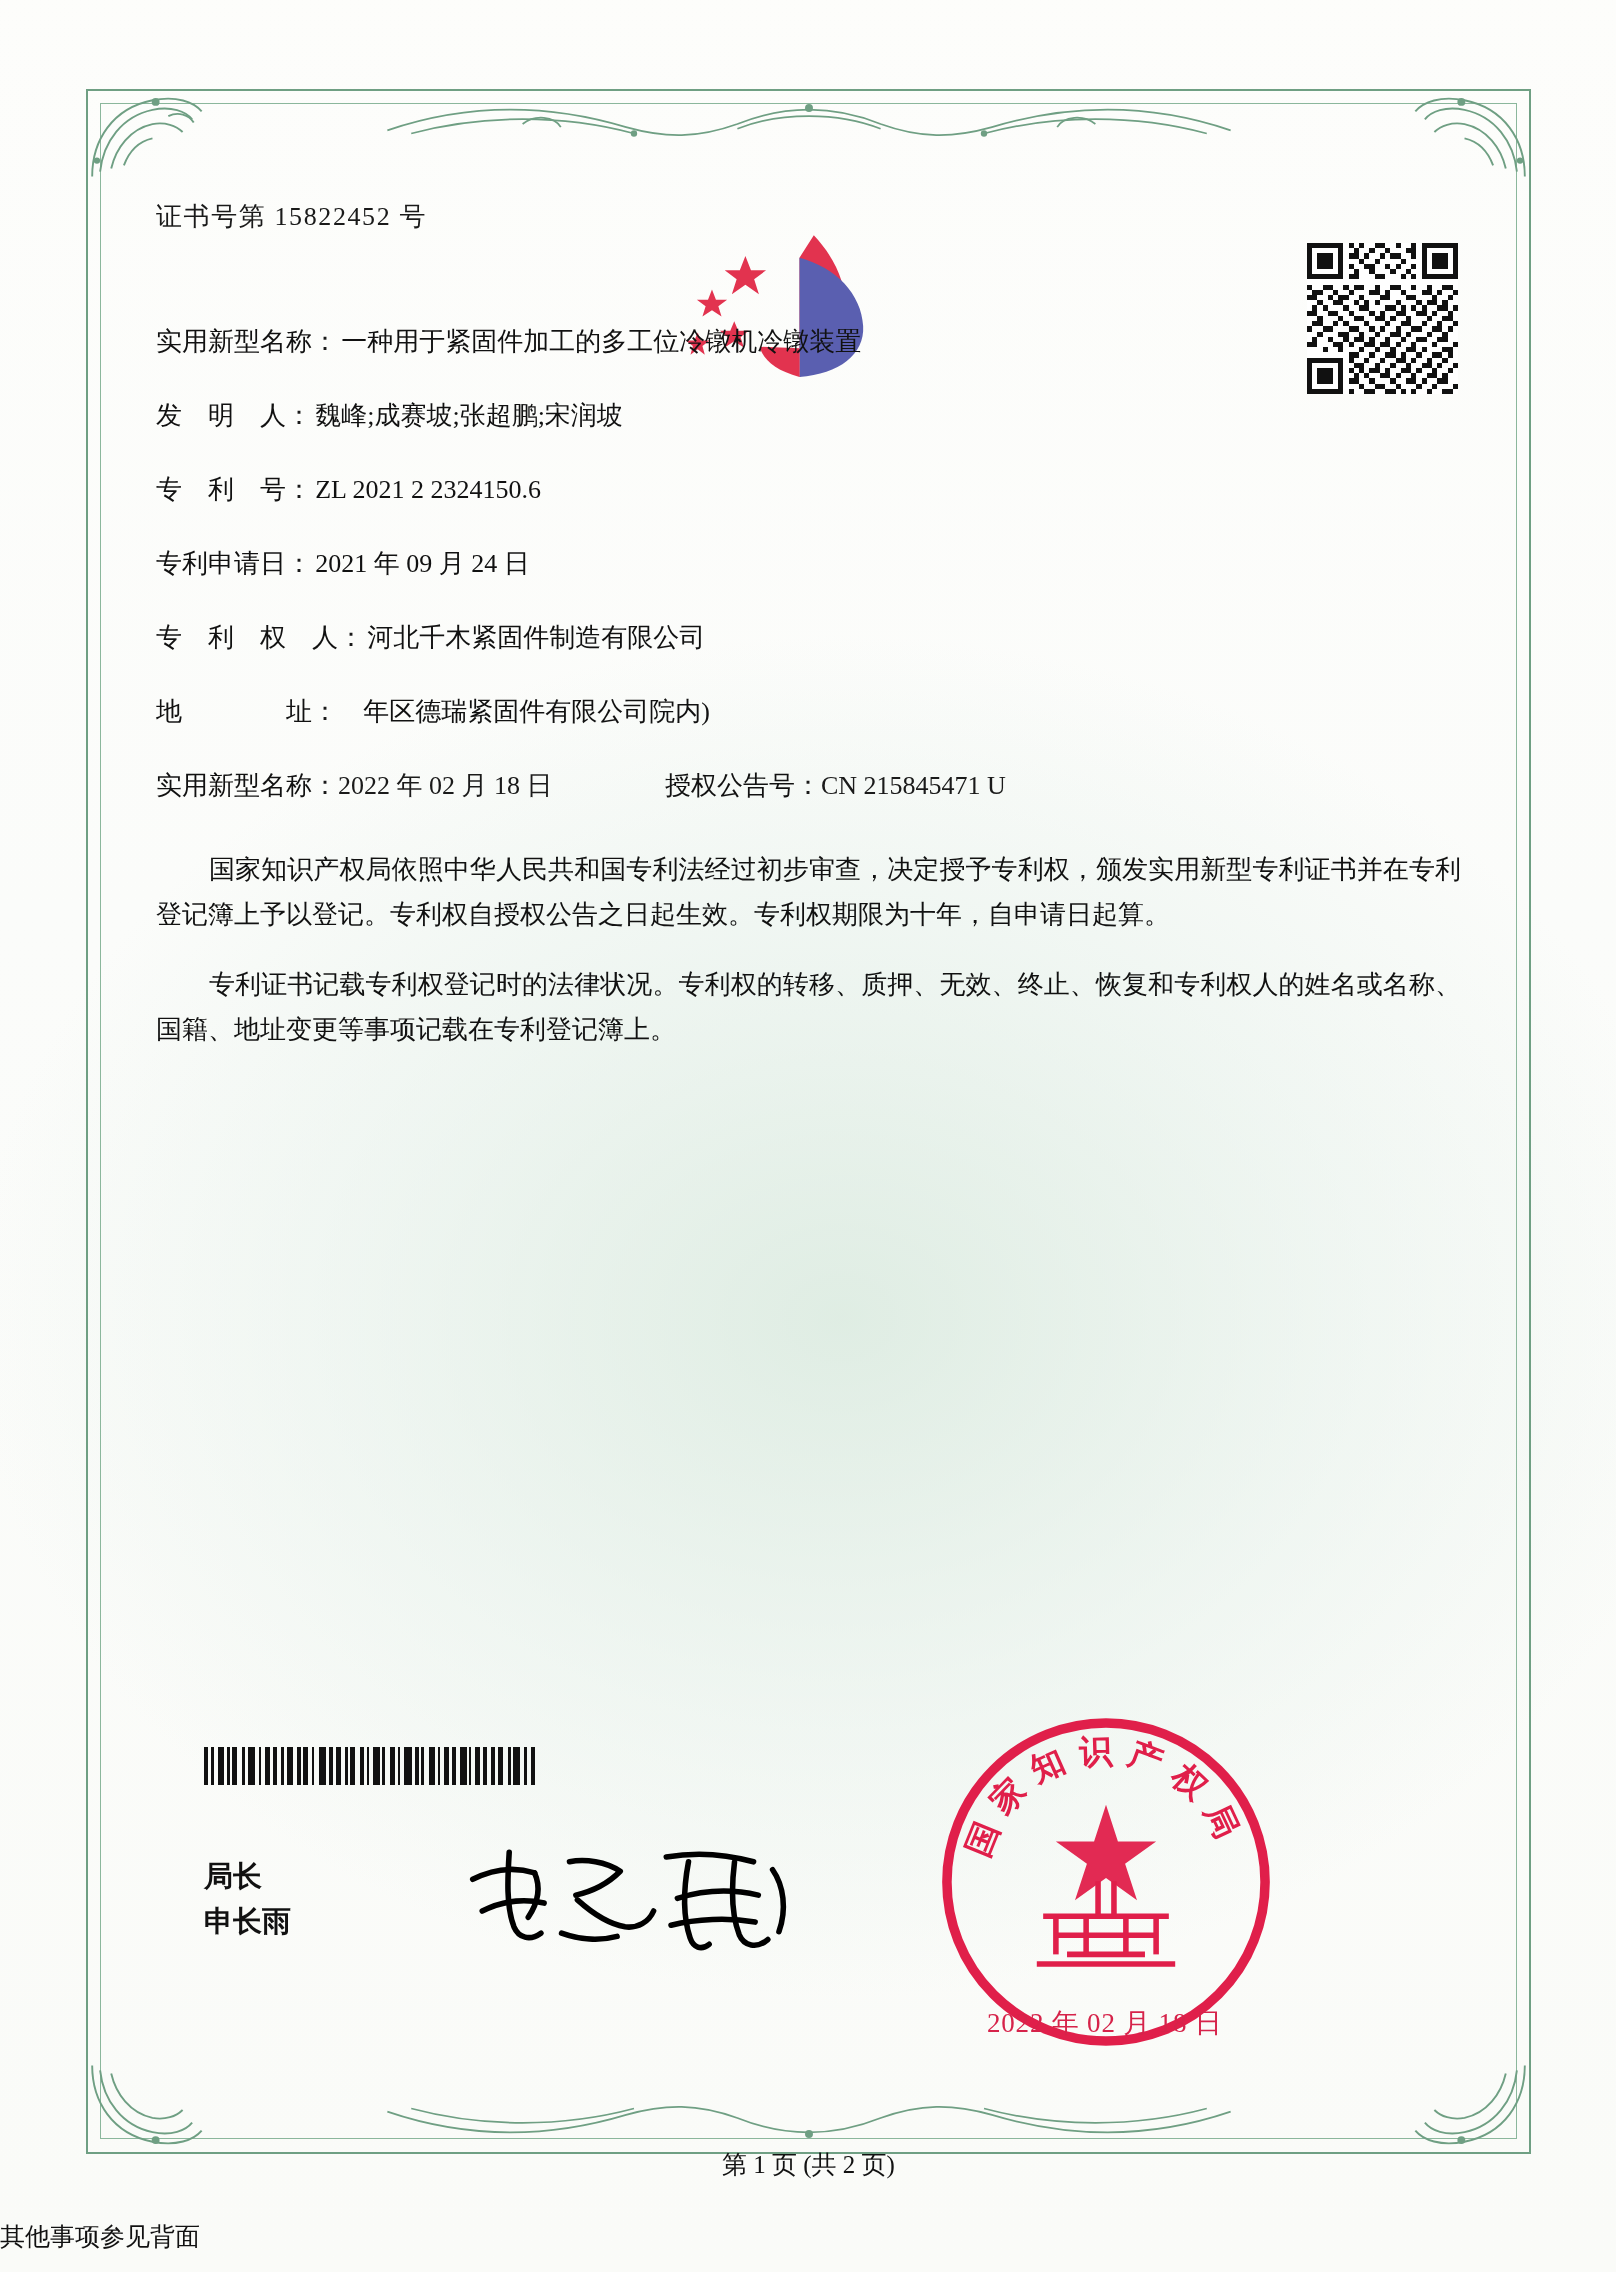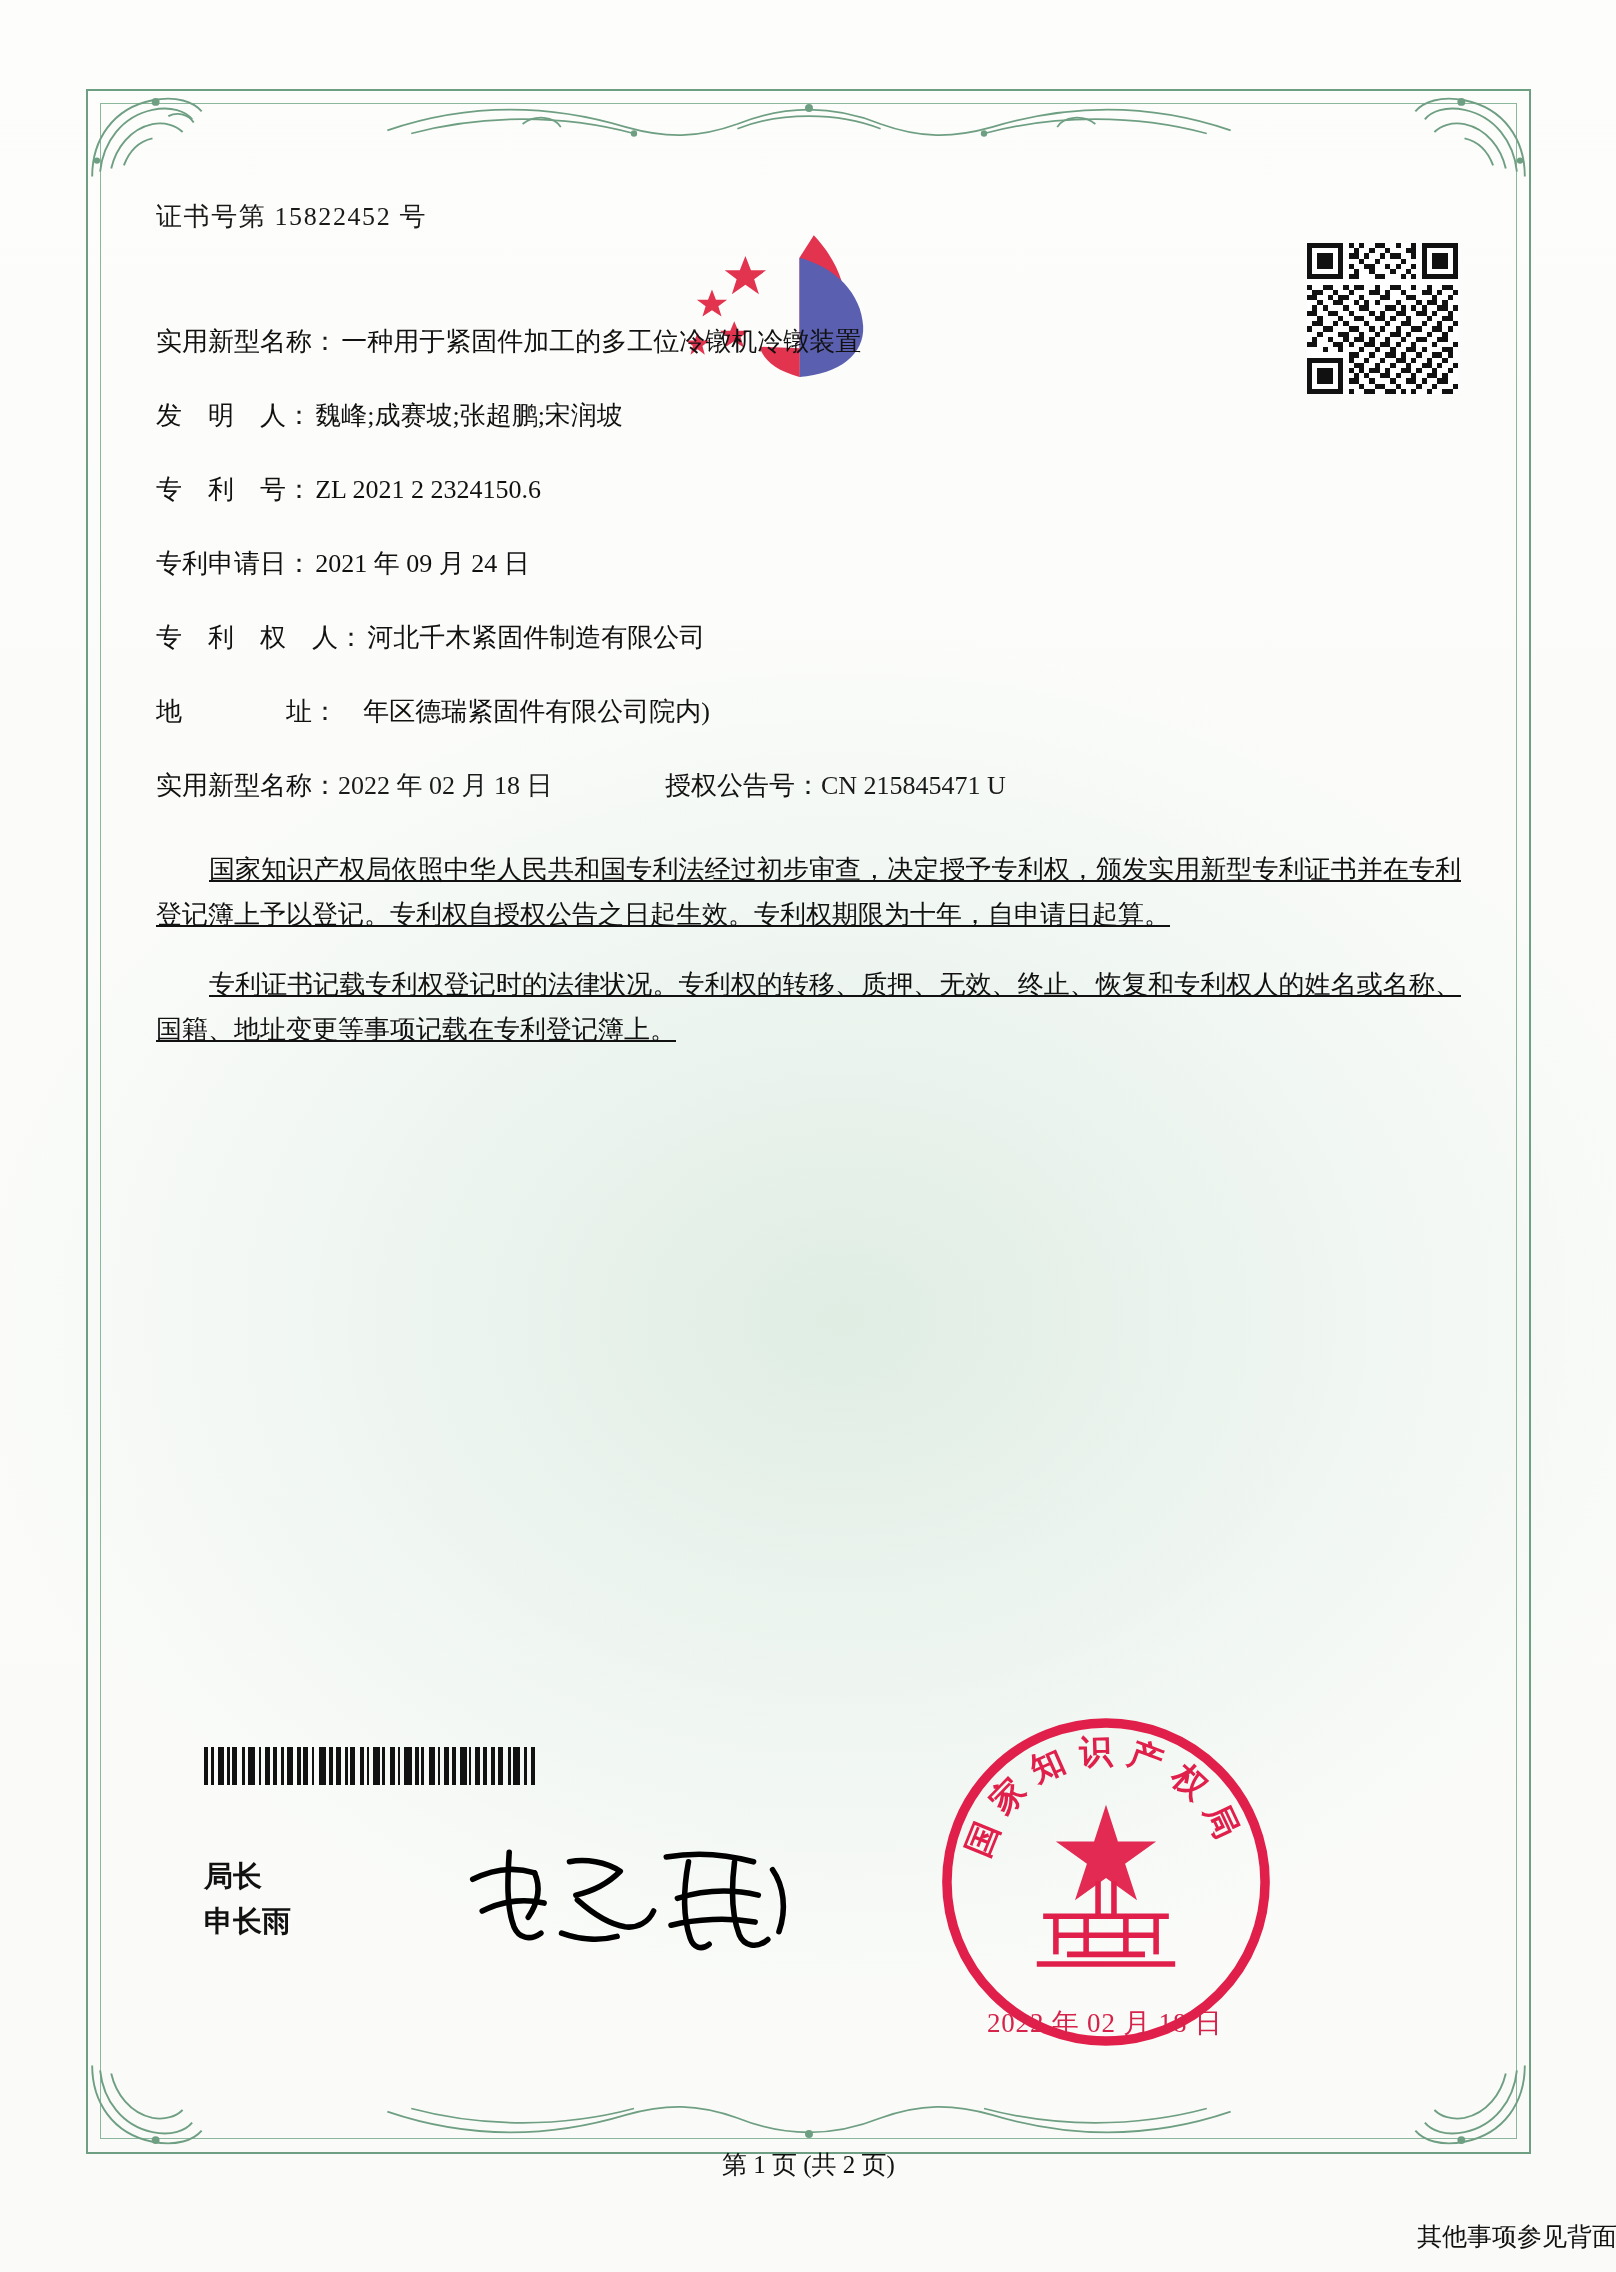--- a/index.html
+++ b/index.html
@@ -155,21 +155,20 @@
   .paras {
     margin-top: 43px;
     font-size: 26px;
     line-height: 1.72;
     color: #111;
   }
   .para {
     text-indent: 53px;
     margin-bottom: 11px;
     text-align: justify;
-    text-decoration: underline;
   }
 
   
   .barcode {
     position: absolute;
     left: 204px;
     top: 1747px;
     width: 422px;
     height: 38px;
     display: flex;
@@ -228,21 +227,21 @@
     top: 2148px;
     text-align: center;
     font-size: 25px;
     color: #111;
   }
   .back-note {
     position: absolute;
     left: 0;
     right: 0;
     top: 2220px;
-    text-align: right;
+    text-align: left;
     font-size: 25px;
     color: #111;
   }
 </style>
 </head>
 <body>
 
 <div class="page">
 
   <div class="border-outer"></div>

